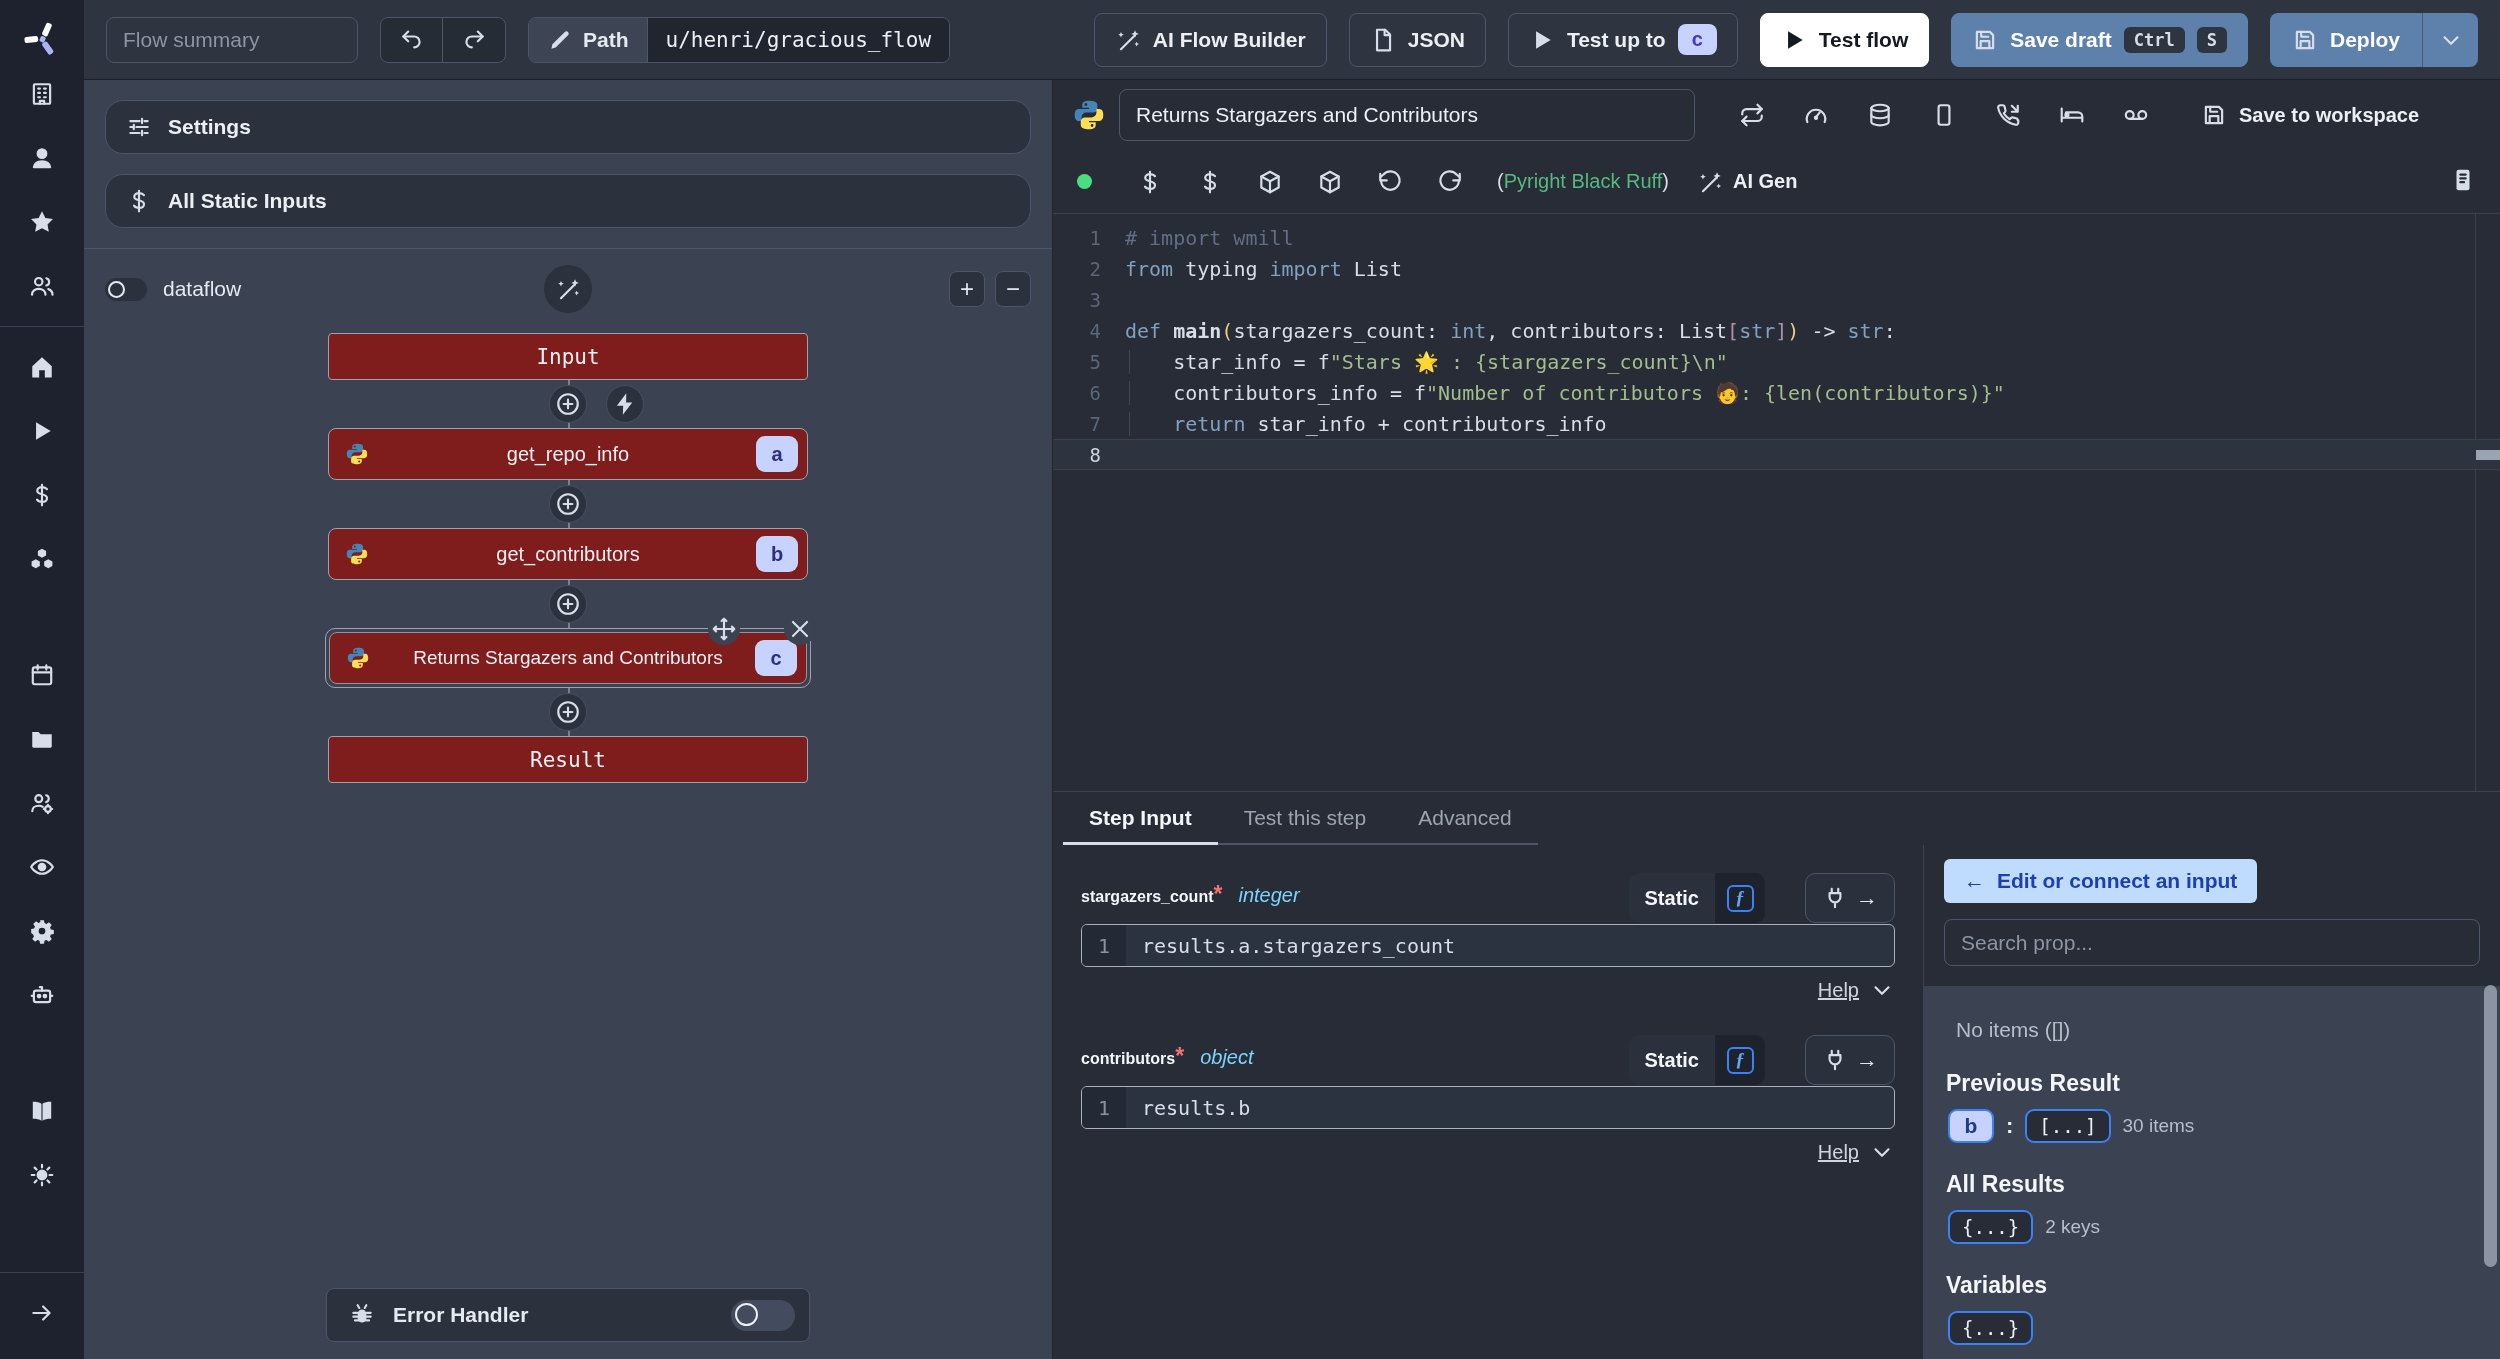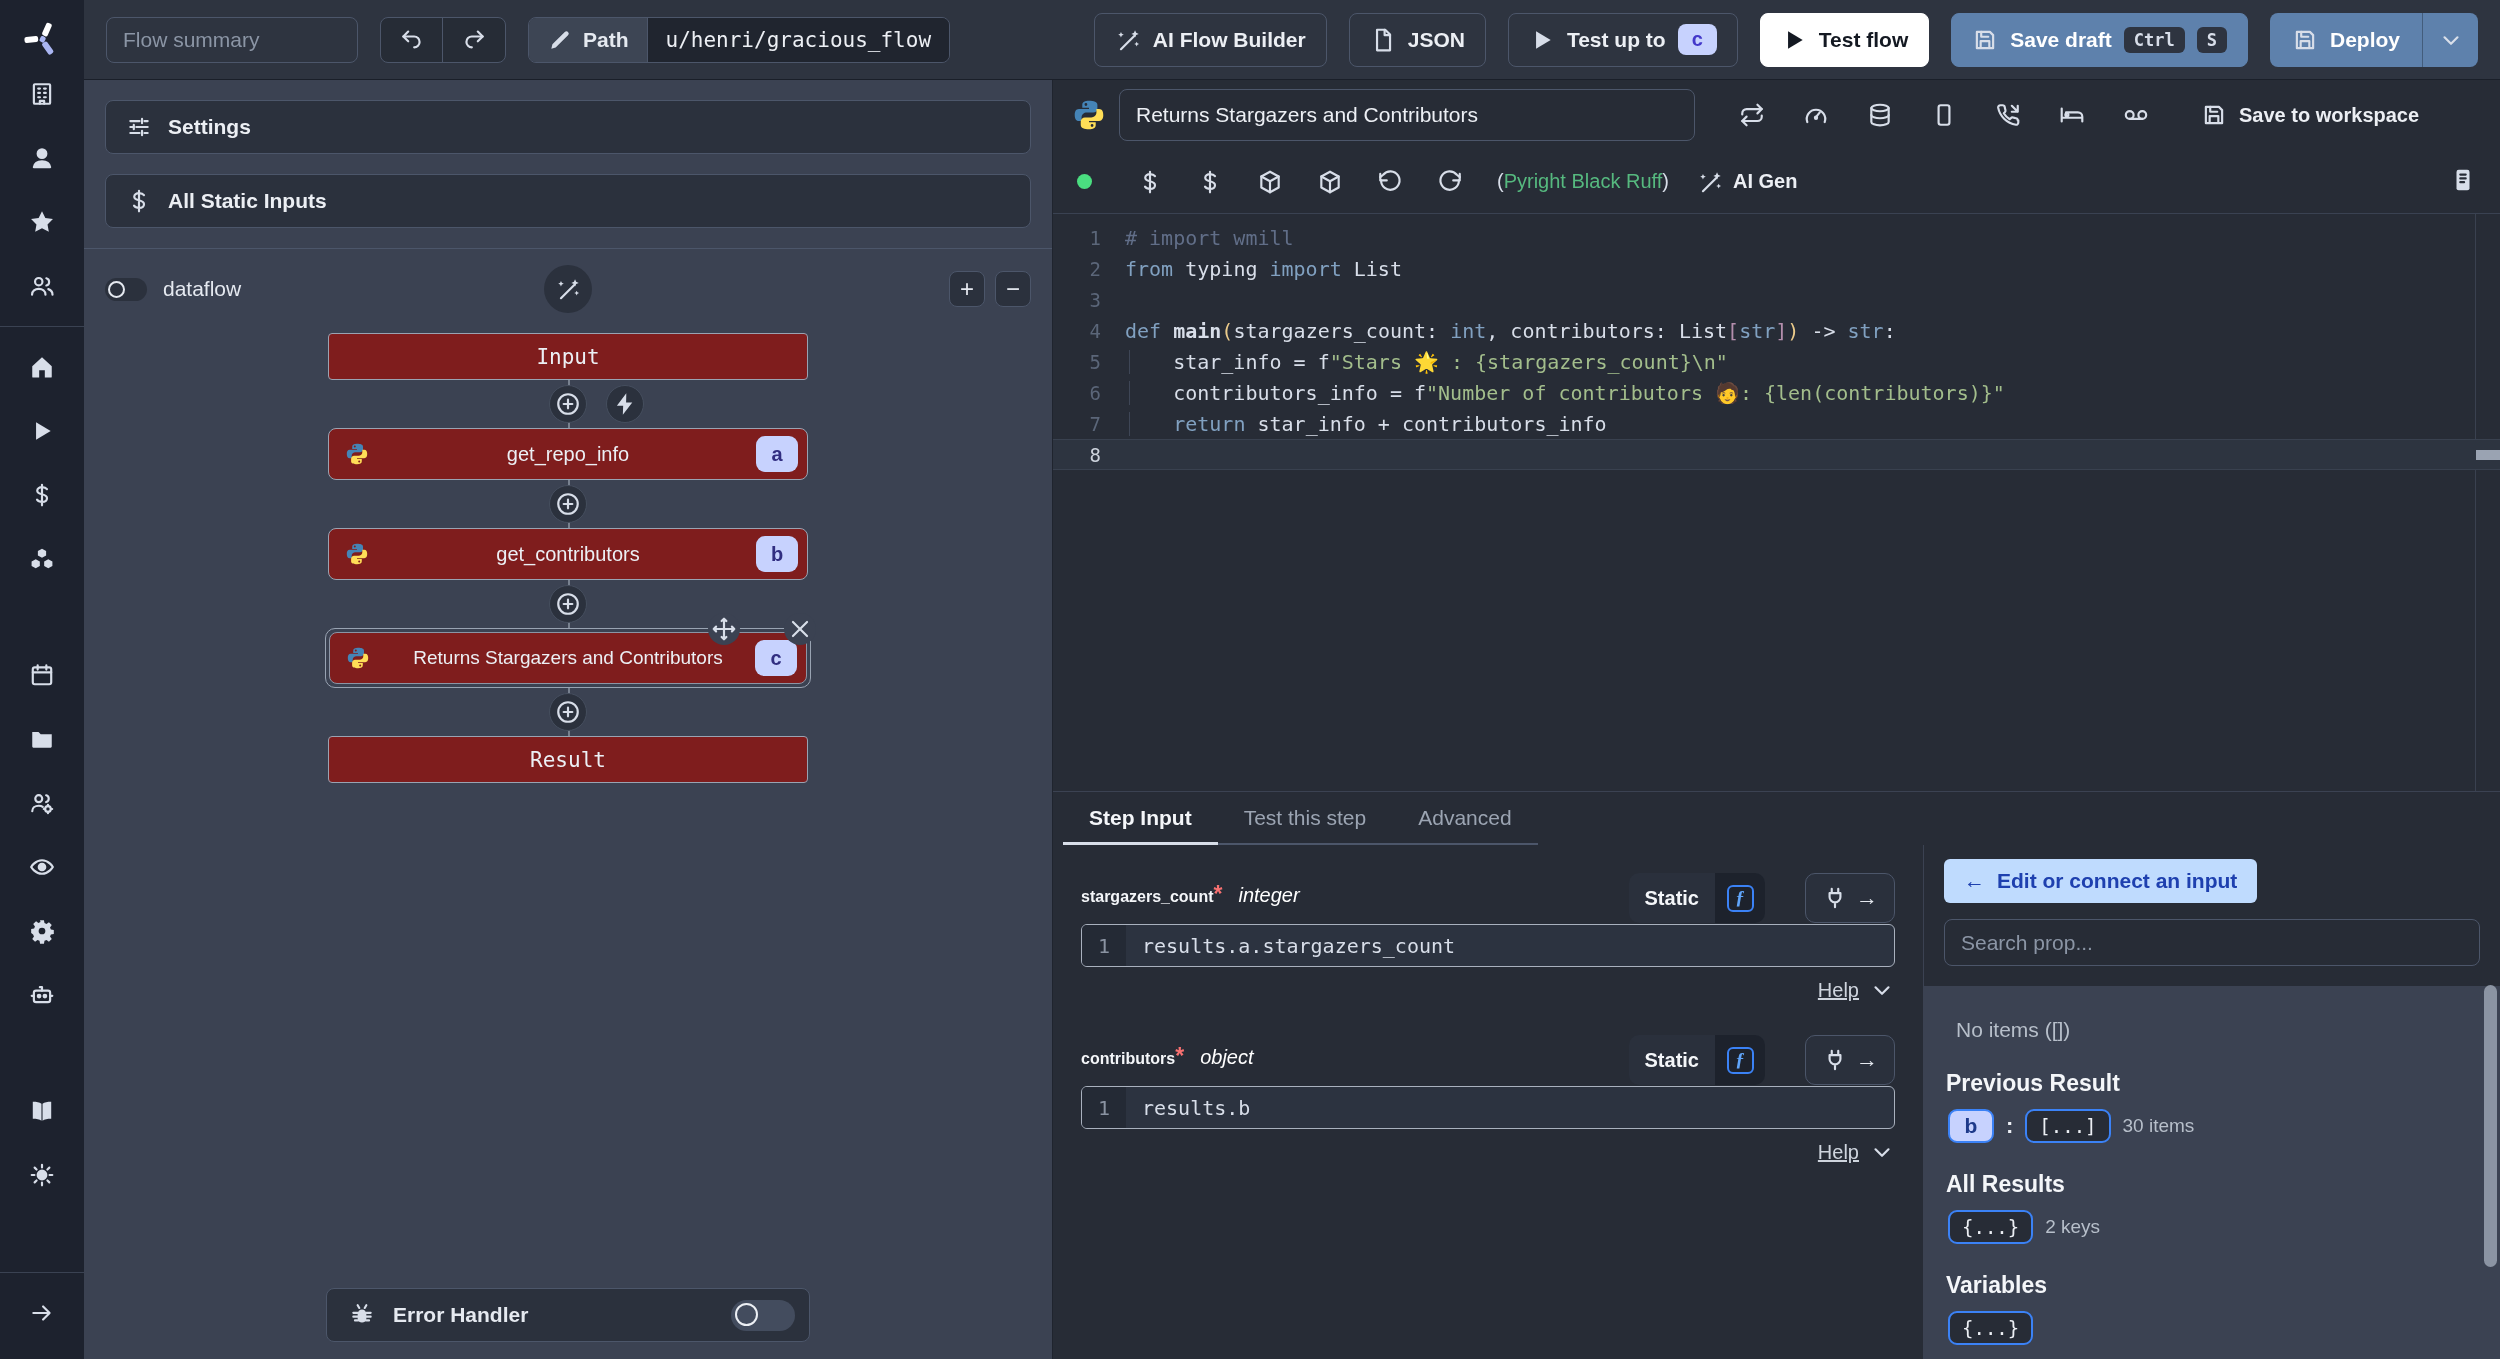--- a/index.html
+++ b/index.html
@@ -36,21 +36,21 @@
   .tb-white { background:#ffffff; border-color:#ffffff; color:#141922; }
   .tb-white .i { color:#141922; }
   .tb-blue { background:#5e81ac; border-color:#5e81ac; color:#fff; }
   .kbd { background:#2e3440; color:#d8dee9; border-radius:6px; padding:3px 10px; font-size:17px; font-family:"DejaVu Sans Mono",monospace; }
   .deploy-wrap { display:flex; height:54px; border-radius:8px; overflow:hidden; }
   .deploy-main { display:flex; align-items:center; gap:12px; background:#5e81ac; color:#fff; font-size:21px; font-weight:bold; padding:0 22px; border:none; cursor:pointer; font-family:"Liberation Sans",sans-serif; }
   .deploy-caret { width:56px; background:#5e81ac; border:none; border-left:1px solid rgba(0,0,0,.28); color:#fff; cursor:pointer; display:flex; align-items:center; justify-content:center; }
 
   
   .flow-panel { position:absolute; left:84px; top:80px; width:969px; height:1279px; background:#3b4252; border-right:1px solid #1f242e; padding:20px 21px; }
-  .fp-box { display:flex; align-items:center; gap:16px; height:54px; border:1px solid #4c566a; border-radius:8px; background:#2b313d; padding:0 20px; font-size:21px; font-weight:bold; color:#eceff4; cursor:pointer; }
+  .fp-box { display:flex; align-items:center; gap:16px; height:54px; border:1px solid #4c566a; border-radius:18px; background:#2b313d; padding:0 20px; font-size:21px; font-weight:bold; color:#eceff4; cursor:pointer; }
   .fp-box + .fp-box { margin-top:20px; }
   .fp-divider { border-top:1px solid #4c566a; margin:20px -21px 0; }
   .df-row { display:flex; align-items:center; margin-top:14px; height:52px; position:relative; }
   .toggle-sm { width:42px; height:23px; border-radius:12px; background:#2b313d; position:relative; cursor:pointer; flex:0 0 auto; }
   .toggle-sm .knob { position:absolute; left:3px; top:3px; width:17px; height:17px; border-radius:50%; border:2px solid #e5e9f0; }
   .df-label { margin-left:16px; font-size:21px; color:#e5e9f0; }
   .wand-fab { position:absolute; left:50%; transform:translateX(-50%); width:48px; height:48px; border-radius:50%; background:#2b313d; display:flex; align-items:center; justify-content:center; cursor:pointer; }
   .zoom-btns { margin-left:auto; display:flex; gap:10px; }
   .zoom-btns button { width:36px; height:36px; border-radius:8px; border:1px solid #4c566a; background:#2b313d; color:#e5e9f0; font-size:24px; cursor:pointer; line-height:1; }
 
@@ -110,21 +110,21 @@
   .tab.active { color:#f4f6f9; font-weight:bold; }
   .tab.active::after { content:""; position:absolute; left:0; right:0; bottom:-2px; height:3px; background:#d8dee9; }
 
   
   .bottom { height:514px; display:flex; }
   .form { width:870px; padding:36px 28px 0; position:relative; }
   .field { margin-bottom:40px; position:relative; }
   .f-head { display:flex; align-items:baseline; }
   .f-name { font-size:16px; font-weight:bold; color:#f4f6f9; }
   .f-req { color:#f87171; font-size:23px; font-weight:bold; }
-  .f-type { font-style:italic; font-size:20px; color:#ffffff; margin-left:16px; }
+  .f-type { font-style:italic; font-size:20px; color:#7dd3fc; margin-left:16px; }
   .f-controls { position:absolute; right:0; top:-8px; display:flex; gap:40px; align-items:center; }
   .seg { display:flex; align-items:center; height:50px; background:#2a303c; border-radius:10px; overflow:hidden; }
   .seg .seg-static { padding:0 16px; font-size:20px; color:#f4f6f9; font-weight:bold; cursor:pointer; }
   .seg .seg-fx { width:50px; height:50px; background:#1d222c; display:flex; align-items:center; justify-content:center; cursor:pointer; }
   .fxbox { width:27px; height:27px; border:2px solid #3b82f6; border-radius:6px; color:#60a5fa; font-family:"Liberation Serif",serif; font-style:italic; font-weight:bold; font-size:19px; display:flex; align-items:center; justify-content:center; }
   .plug-btn { display:flex; align-items:center; gap:8px; height:50px; padding:0 16px; border:1px solid #4c566a; border-radius:10px; background:#2a303c; color:#e5e9f0; cursor:pointer; font-size:22px; }
   .arg-editor { margin-top:16px; display:flex; height:43px; border:1px solid #a9b1be; border-radius:6px; overflow:hidden; background:#2c3340; cursor:text; }
   .arg-editor .gut { width:44px; background:#242a35; color:#8a93a2; display:flex; align-items:center; justify-content:center; font-family:"DejaVu Sans Mono",monospace; font-size:20px; }
   .arg-editor .ax { display:flex; align-items:center; padding:0 16px; font-family:"DejaVu Sans Mono",monospace; font-size:20px; color:#d8dee9; }
   .help-row { display:flex; justify-content:flex-end; align-items:center; gap:10px; margin-top:10px; }

